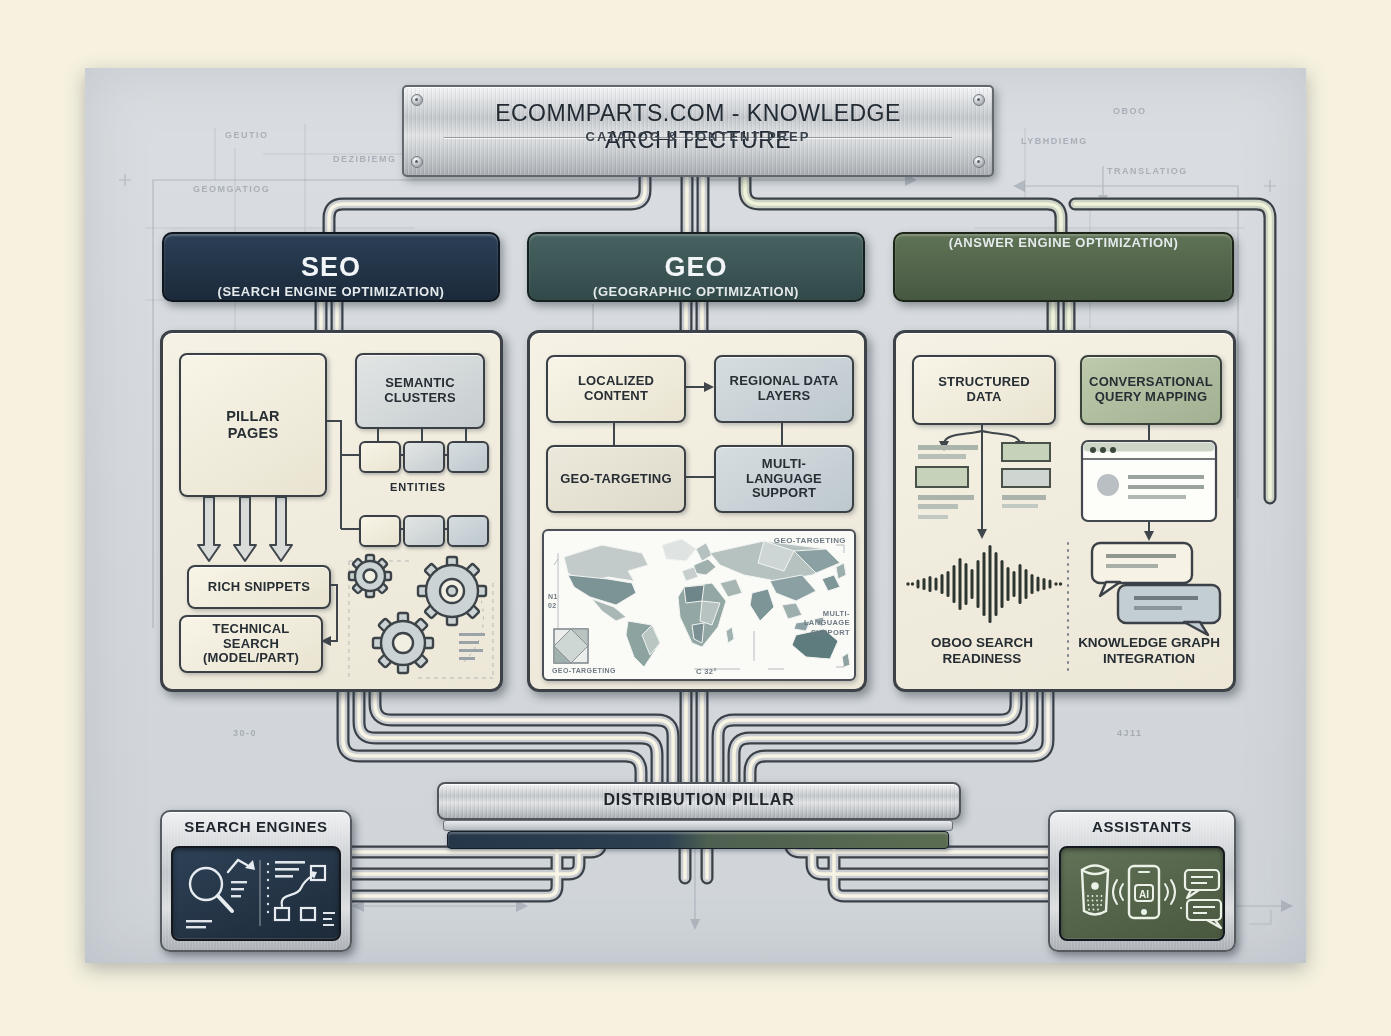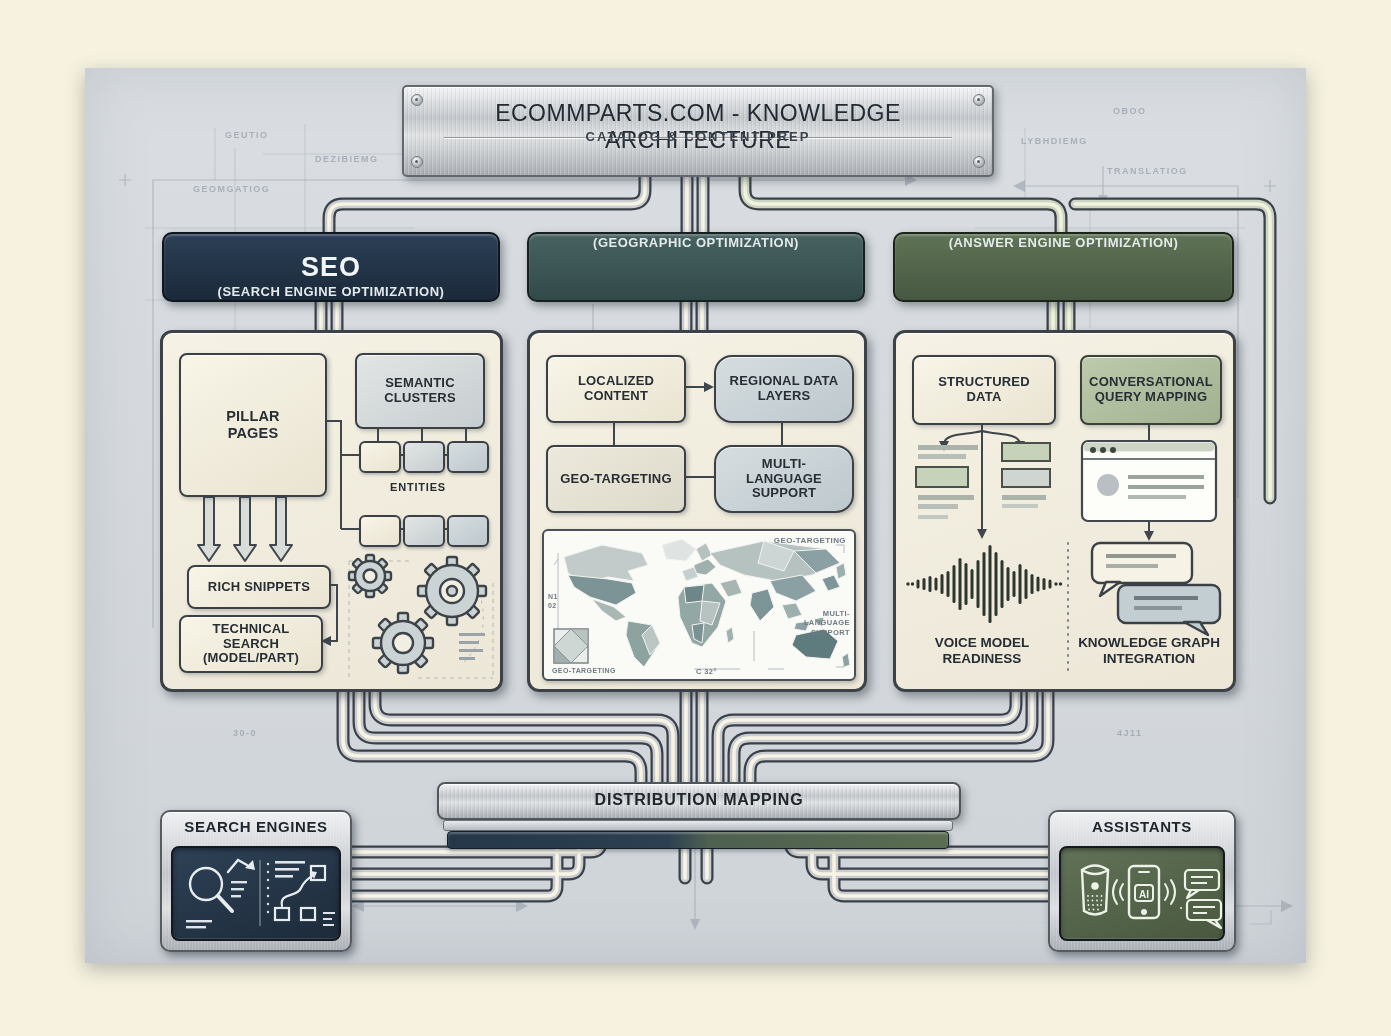--- a/index.html
+++ b/index.html
@@ -30,21 +30,21 @@
   .panel{position:absolute;width:337px;height:356px;border-radius:12px;border:3px solid #3c4247;
          background:linear-gradient(160deg,#f5f1e4 0%,#ece7d7 100%);
          box-shadow:4px 5px 10px rgba(40,50,60,.45), inset 0 1px 0 #ffffff;}
   .box{position:absolute;display:flex;align-items:center;justify-content:center;text-align:center;
        border:2.5px solid #3a4045;border-radius:8px;font-weight:bold;color:#272e34;font-size:13px;
        line-height:1.15;letter-spacing:.2px;
        box-shadow:2px 2px 4px rgba(50,60,70,.3), inset 0 1px 0 rgba(255,255,255,.7);}
   .cream{background:linear-gradient(150deg,#f8f4e7,#e9e4d1);}
   .creamgray{background:linear-gradient(150deg,#ece9dc,#ddd9ca);}
   .gray{background:linear-gradient(150deg,#e2e5e4,#c6cdd0);}
-  .bluegray{background:linear-gradient(150deg,#d6dde0,#bdc8cd);border-radius:18px;}
+  .bluegray{background:linear-gradient(150deg,#d6dde0,#bdc8cd);}
   .greenbox{background:linear-gradient(150deg,#bdcaac,#a1b192);border-color:#394139;}
   .node{position:absolute;width:38px;height:28px;border:2px solid #3a4045;border-radius:6px;
         box-shadow:1px 2px 3px rgba(50,60,70,.3);}
   
   .po{fill:none;stroke:#3b4148;stroke-width:13;stroke-linecap:round;stroke-linejoin:round;}
   .pb{fill:none;stroke:#c9cdd2;stroke-width:8.5;stroke-linecap:round;stroke-linejoin:round;}
   .ph{fill:none;stroke:#f7f4e4;stroke-width:3.5;stroke-linecap:round;stroke-linejoin:round;}
   .pbg{stroke:#ccd3c4;}
   .phg{stroke:#eff3d9;}
   .thin{stroke:#3f464c;stroke-width:2;fill:none;}
@@ -96,21 +96,21 @@
       <path d="M1042 838 L1198 838"></path>
       <polygon points="1032,838 1044,832 1044,844" fill="#8d96a1" stroke="none"></polygon>
       <polygon points="1208,838 1196,832 1196,844" fill="#8d96a1" stroke="none"></polygon>
       <path d="M610 778 L610 852"></path>
           <polygon points="610,862 605,851 615,851" fill="#8d96a1" stroke="none"></polygon>
       <path d="M96 842 L96 856 L118 856 M1186 842 L1186 856 L1164 856" opacity=".7"></path>
     </g>
   </svg>
 
   <div class="bpmark" style="left:140px;top:62px;">GEUTIO</div>
-  <div class="bpmark" style="left:206px;top:86px;padding-left:24px;">DEZIBIEMG</div>
+  <div class="bpmark" style="left:224px;top:86px;padding-left:24px;">DEZIBIEMG</div>
   <div class="bpmark" style="left:108px;top:116px;">GEOMGATIOG</div>
   <div class="bpmark" style="left:1028px;top:38px;">OBOO</div>
   <div class="bpmark" style="left:936px;top:68px;">LYBHDIEMG</div>
   <div class="bpmark" style="left:1022px;top:98px;">TRANSLATIOG</div>
   <div class="bpmark" style="left:148px;top:660px;">30-0</div>
   <div class="bpmark" style="left:1032px;top:660px;">4J11</div>
 
   <svg class="abs" style="left:0;top:0;" width="1221" height="895" viewBox="0 0 1221 895">
     <defs>
       <path id="t1" d="M560 104 L560 122 Q560 136 546 136 L258 136 Q244 136 244 150 L244 168"></path>
@@ -238,20 +238,21 @@
     <div class="abs" style="left:0;right:0;top:13px;text-align:center;font-size:23px;font-weight:normal;color:#222a33;letter-spacing:.5px;">ECOMMPARTS.COM - KNOWLEDGE ARCHITECTURE</div>
     <div class="abs" style="left:40px;right:40px;top:50px;height:1px;background:rgba(90,96,102,.55);box-shadow:0 1px 0 rgba(255,255,255,.8);"></div>
     <div class="abs" style="left:0;right:0;top:42px;text-align:center;font-size:13px;font-weight:bold;color:#3a424b;letter-spacing:2px;">CATALOG &amp; CONTENT PREP</div>
   </div>
 
   <div class="colhead hd-seo" style="left:77px;top:164px;width:334px;">
     <span class="big">SEO</span>
     <span class="small">(SEARCH ENGINE OPTIMIZATION)</span>
   </div>
   <div class="colhead hd-geo" style="left:442px;top:164px;width:334px;">
+    <span class="big">GEO</span>
     <span class="small">(GEOGRAPHIC OPTIMIZATION)</span>
   </div>
   <div class="colhead hd-aeo" style="left:808px;top:164px;width:337px;">
     <span class="small">(ANSWER ENGINE OPTIMIZATION)</span>
   </div>
 
   <div class="panel" style="left:75px;top:262px;">
     <svg class="abs" style="left:0;top:0;" width="337" height="356" viewBox="0 0 337 356">
       <path class="thin" d="M160 88 L178 88 L178 196 M178 122 L196 122 M178 196 L196 196 M215 92 L215 108 M259 92 L259 108 M303 92 L303 108 M234 122 L240 122 M278 122 L284 122 M234 196 L240 196 M278 196 L284 196"></path>
       <g fill="#d9dcd9" stroke="#3f464c" stroke-width="2" stroke-linejoin="round">
@@ -488,27 +489,27 @@
         <rect x="238" y="273" width="48" height="4" fill="#8a959b" stroke="none"></rect>
       </g>
     </svg>
     <div class="box cream" style="left:16px;top:22px;width:140px;height:66px;">
       <span style="max-width:96px;">STRUCTURED DATA</span>
         </div>
     <div class="box greenbox" style="left:184px;top:22px;width:138px;height:66px;">
       <span style="max-width:126px;">CONVERSATIONAL QUERY MAPPING</span>
         </div>
     <div class="cap" style="left:10px;top:302px;width:152px;">
-      <span style="display:inline-block;max-width:120px;">VOICE MODEL READINESS</span></div>
+      <span style="display:inline-block;max-width:120px;">OBOO SEARCH READINESS</span></div>
     <div class="cap" style="left:178px;top:302px;width:150px;">
       <span style="display:inline-block;max-width:148px;">KNOWLEDGE GRAPH INTEGRATION</span></div>
   </div>
 
   <div class="abs metal" style="left:352px;top:714px;width:520px;height:34px;border-radius:8px;border-color:#51565c;">
-    <div class="abs" style="left:0;right:0;top:7px;text-align:center;font-size:16px;font-weight:bold;color:#20262c;letter-spacing:.8px;">DISTRIBUTION MAPPING</div>
+    <div class="abs" style="left:0;right:0;top:7px;text-align:center;font-size:16px;font-weight:bold;color:#20262c;letter-spacing:.8px;">DISTRIBUTION PILLAR</div>
   </div>
   <div class="abs" style="left:358px;top:752px;width:508px;height:9px;border-radius:3px;border:1px solid #6a7076;background:linear-gradient(180deg,#e9ebed,#b6bbc0);"></div>
   <div class="abs" style="left:362px;top:763px;width:500px;height:16px;border-radius:4px;border:1px solid #141f2a;
               background:linear-gradient(90deg,#253748 0%,#2c4052 44%,#4e6050 52%,#5b6d51 100%);
               box-shadow:inset 0 2px 2px rgba(255,255,255,.25), 1px 2px 4px rgba(40,50,60,.4);"></div>
 
   <div class="outbox" style="left:75px;top:742px;width:188px;height:138px;">
     <div class="outtitle">SEARCH ENGINES</div>
     <div class="outpanel navy">
       <svg width="166" height="88" viewBox="0 0 166 88" style="position:absolute;left:0;top:0;">

